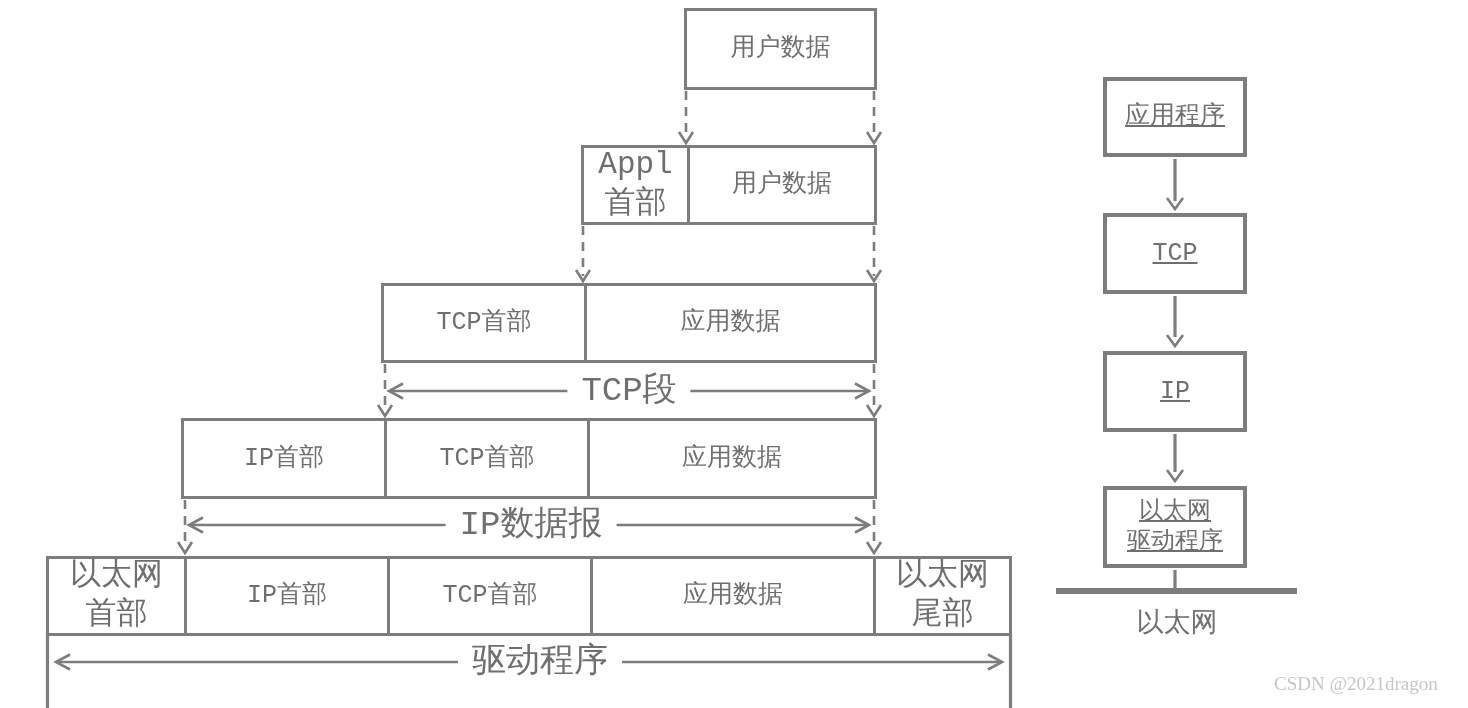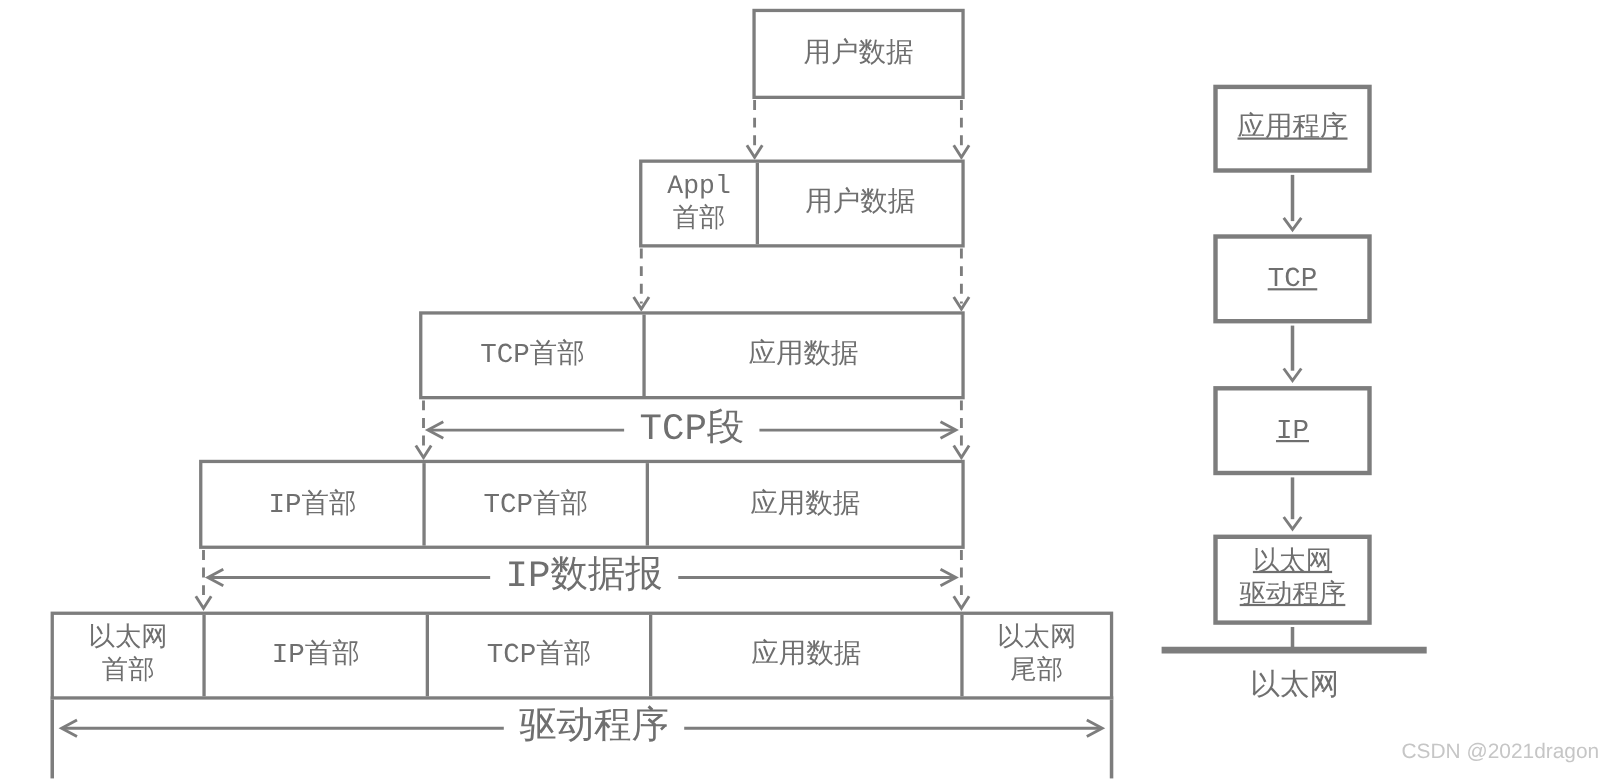--- a/index.html
+++ b/index.html
@@ -36,21 +36,21 @@
     display:flex;align-items:center;justify-content:center;
     box-sizing:border-box;
     font-size:25px;
     text-align:center;
     white-space:pre-line;
     line-height:1.25;
     flex:0 0 auto;
   }
   .cell.grow{flex:1 1 auto;}
   .cell + .cell{border-left:3px solid var(--line);}
-  .cell.small{font-size:24px;}
+  .cell.small{font-size:31px;}
 
   .mlabel{
     position:absolute;
     transform:translateX(-50%);
     background:var(--bg);
     padding:0 14px;
     font-size:34px;
     line-height:36px;
     white-space:nowrap;
   }
@@ -68,21 +68,21 @@
   }
   .buslabel{
     position:absolute;
     transform:translateX(-50%);
     font-size:27px;
     white-space:nowrap;
   }
   .watermark{
     position:absolute;
     left:1274px;top:673px;
-    font-family:Liberation Sans, sans-serif;
+    font-family:Liberation Serif, serif;
     font-size:19px;
     color:var(--wm);
     white-space:nowrap;
     text-align:right;
   }
 </style>
 </head>
 <body>
 
 <div class="canvas">

